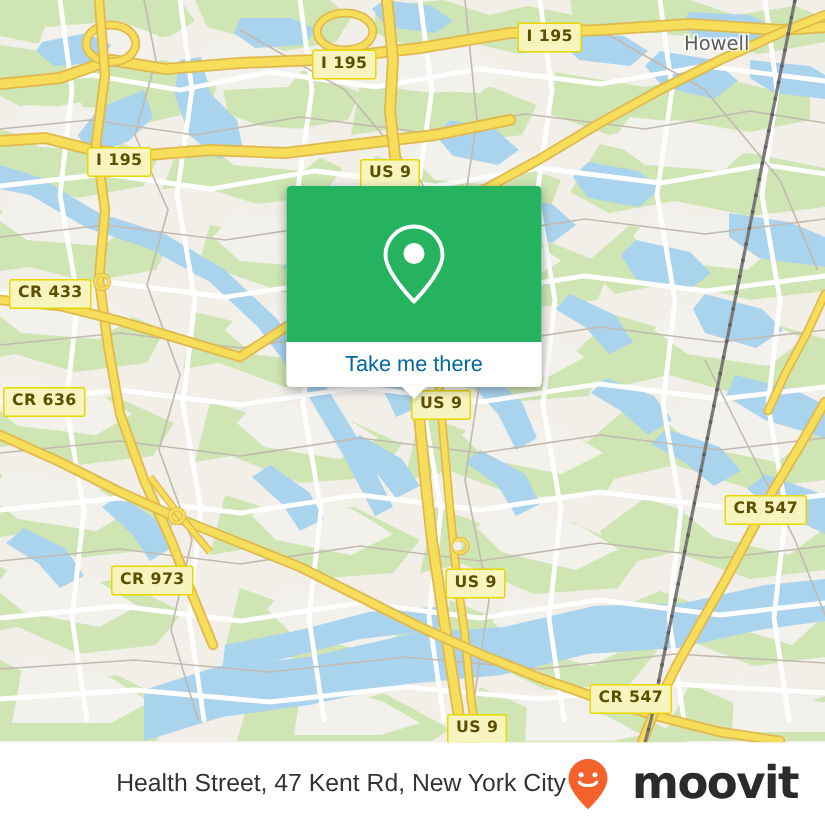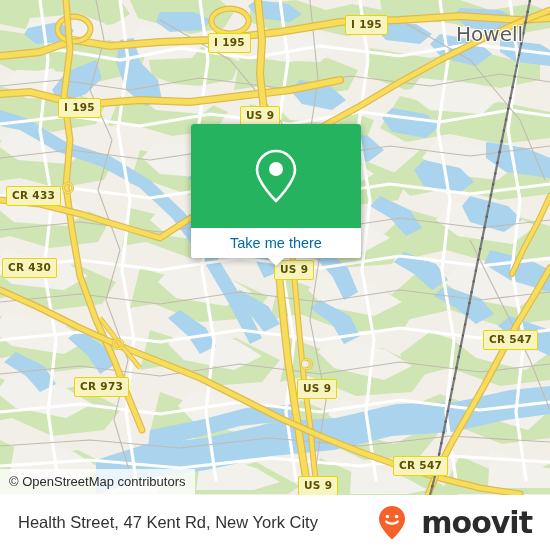--- a/index.html
+++ b/index.html
@@ -46,21 +46,21 @@
     padding: 3px 5px 4px 5px;
     white-space: nowrap;
     letter-spacing: .3px;
   }
 
   
   .city-label {
     position: absolute;
     color: #5d5c59;
     font-family: "DejaVu Sans", sans-serif;
-    font-size: 20px;
+    font-size: 13px;
     white-space: nowrap;
     text-shadow:
        1px  1px 0 rgba(255,255,255,.9),
       -1px  1px 0 rgba(255,255,255,.9),
        1px -1px 0 rgba(255,255,255,.9),
       -1px -1px 0 rgba(255,255,255,.9);
   }
 
   
   #attribution {
@@ -121,21 +121,21 @@
   
   #footer {
     position: absolute;
     left: 0;
     top: 495px;
     width: 550px;
     height: 55px;
     background: #ffffff;
     display: flex;
     align-items: center;
-    justify-content: space-between;
+    justify-content: flex-end;
     padding: 0 18px 0 18px;
     box-sizing: border-box;
   }
   #footer-address {
     color: #333333;
     font-family: "Liberation Sans", sans-serif;
     font-size: 16.5px;
     white-space: nowrap;
   }
   #brand-logo {
@@ -364,31 +364,30 @@
         </g>
 
       </g>
     </svg>
 
     <div class="shield" style="left:208px;top:33px;">I 195</div>
     <div class="shield" style="left:345px;top:15px;">I 195</div>
     <div class="shield" style="left:58px;top:98px;">I 195</div>
     <div class="shield" style="left:240px;top:106px;">US 9</div>
     <div class="shield" style="left:6px;top:186px;">CR 433</div>
-    <div class="shield" style="left:2px;top:258px;">CR 430</div>
+    <div class="shield" style="left:2px;top:258px;">CR 636</div>
     <div class="shield" style="left:274px;top:260px;">US 9</div>
     <div class="shield" style="left:483px;top:330px;">CR 547</div>
     <div class="shield" style="left:74px;top:377px;">CR 973</div>
     <div class="shield" style="left:297px;top:379px;">US 9</div>
     <div class="shield" style="left:393px;top:456px;">CR 547</div>
     <div class="shield" style="left:298px;top:476px;">US 9</div>
 
     <div class="city-label" style="left:456px;top:22px;">Howell</div>
 
-    <div id="attribution">© OpenStreetMap contributors</div>
 
     <div id="poi-card">
       <div id="poi-card-image" style="background:#25b35f;">
         <svg width="54" height="60" viewBox="0 0 54 60">
           <path d="M27 5 C16.5 5 8 13.5 8 24 C8 36 27 55 27 55 C27 55 46 36 46 24 C46 13.5 37.5 5 27 5 Z" fill="none" stroke="#ffffff" stroke-width="2.6" stroke-linejoin="round"></path>
           <circle cx="27" cy="23" r="7" fill="#ffffff"></circle>
         </svg>
       </div>
       <div id="poi-card-caption">Take me there</div>
       <div id="poi-card-tail"></div>

